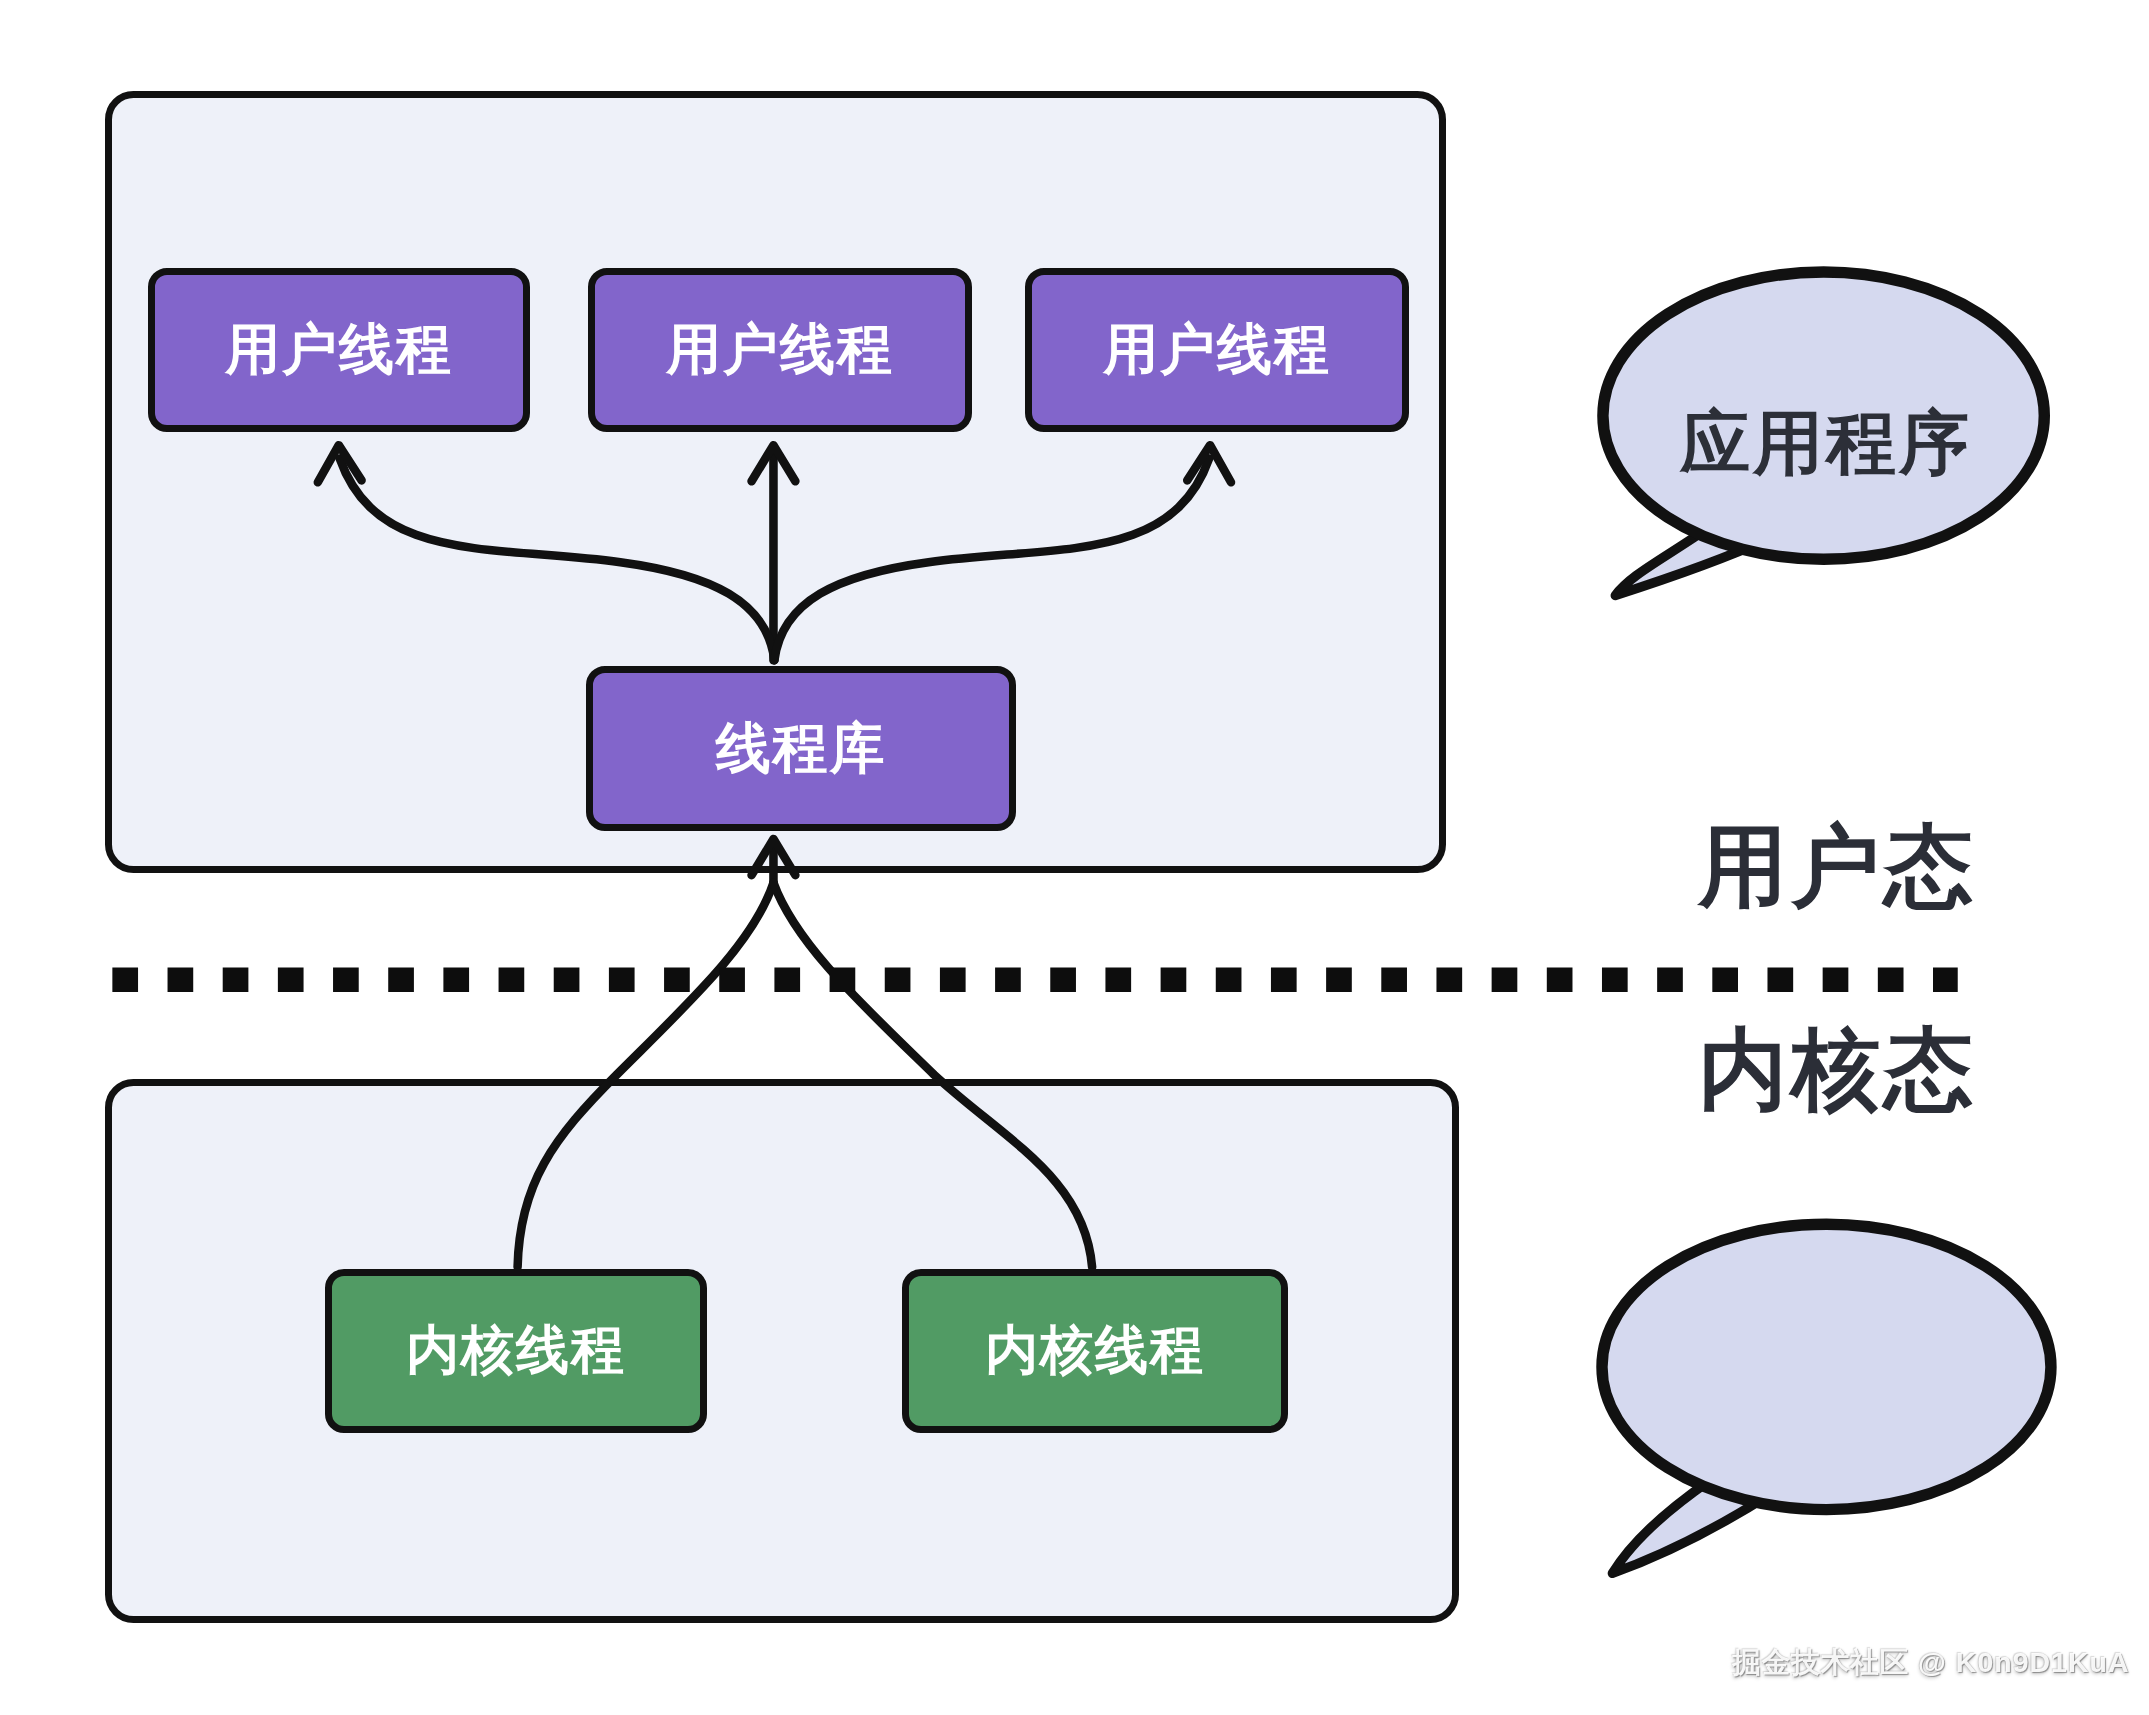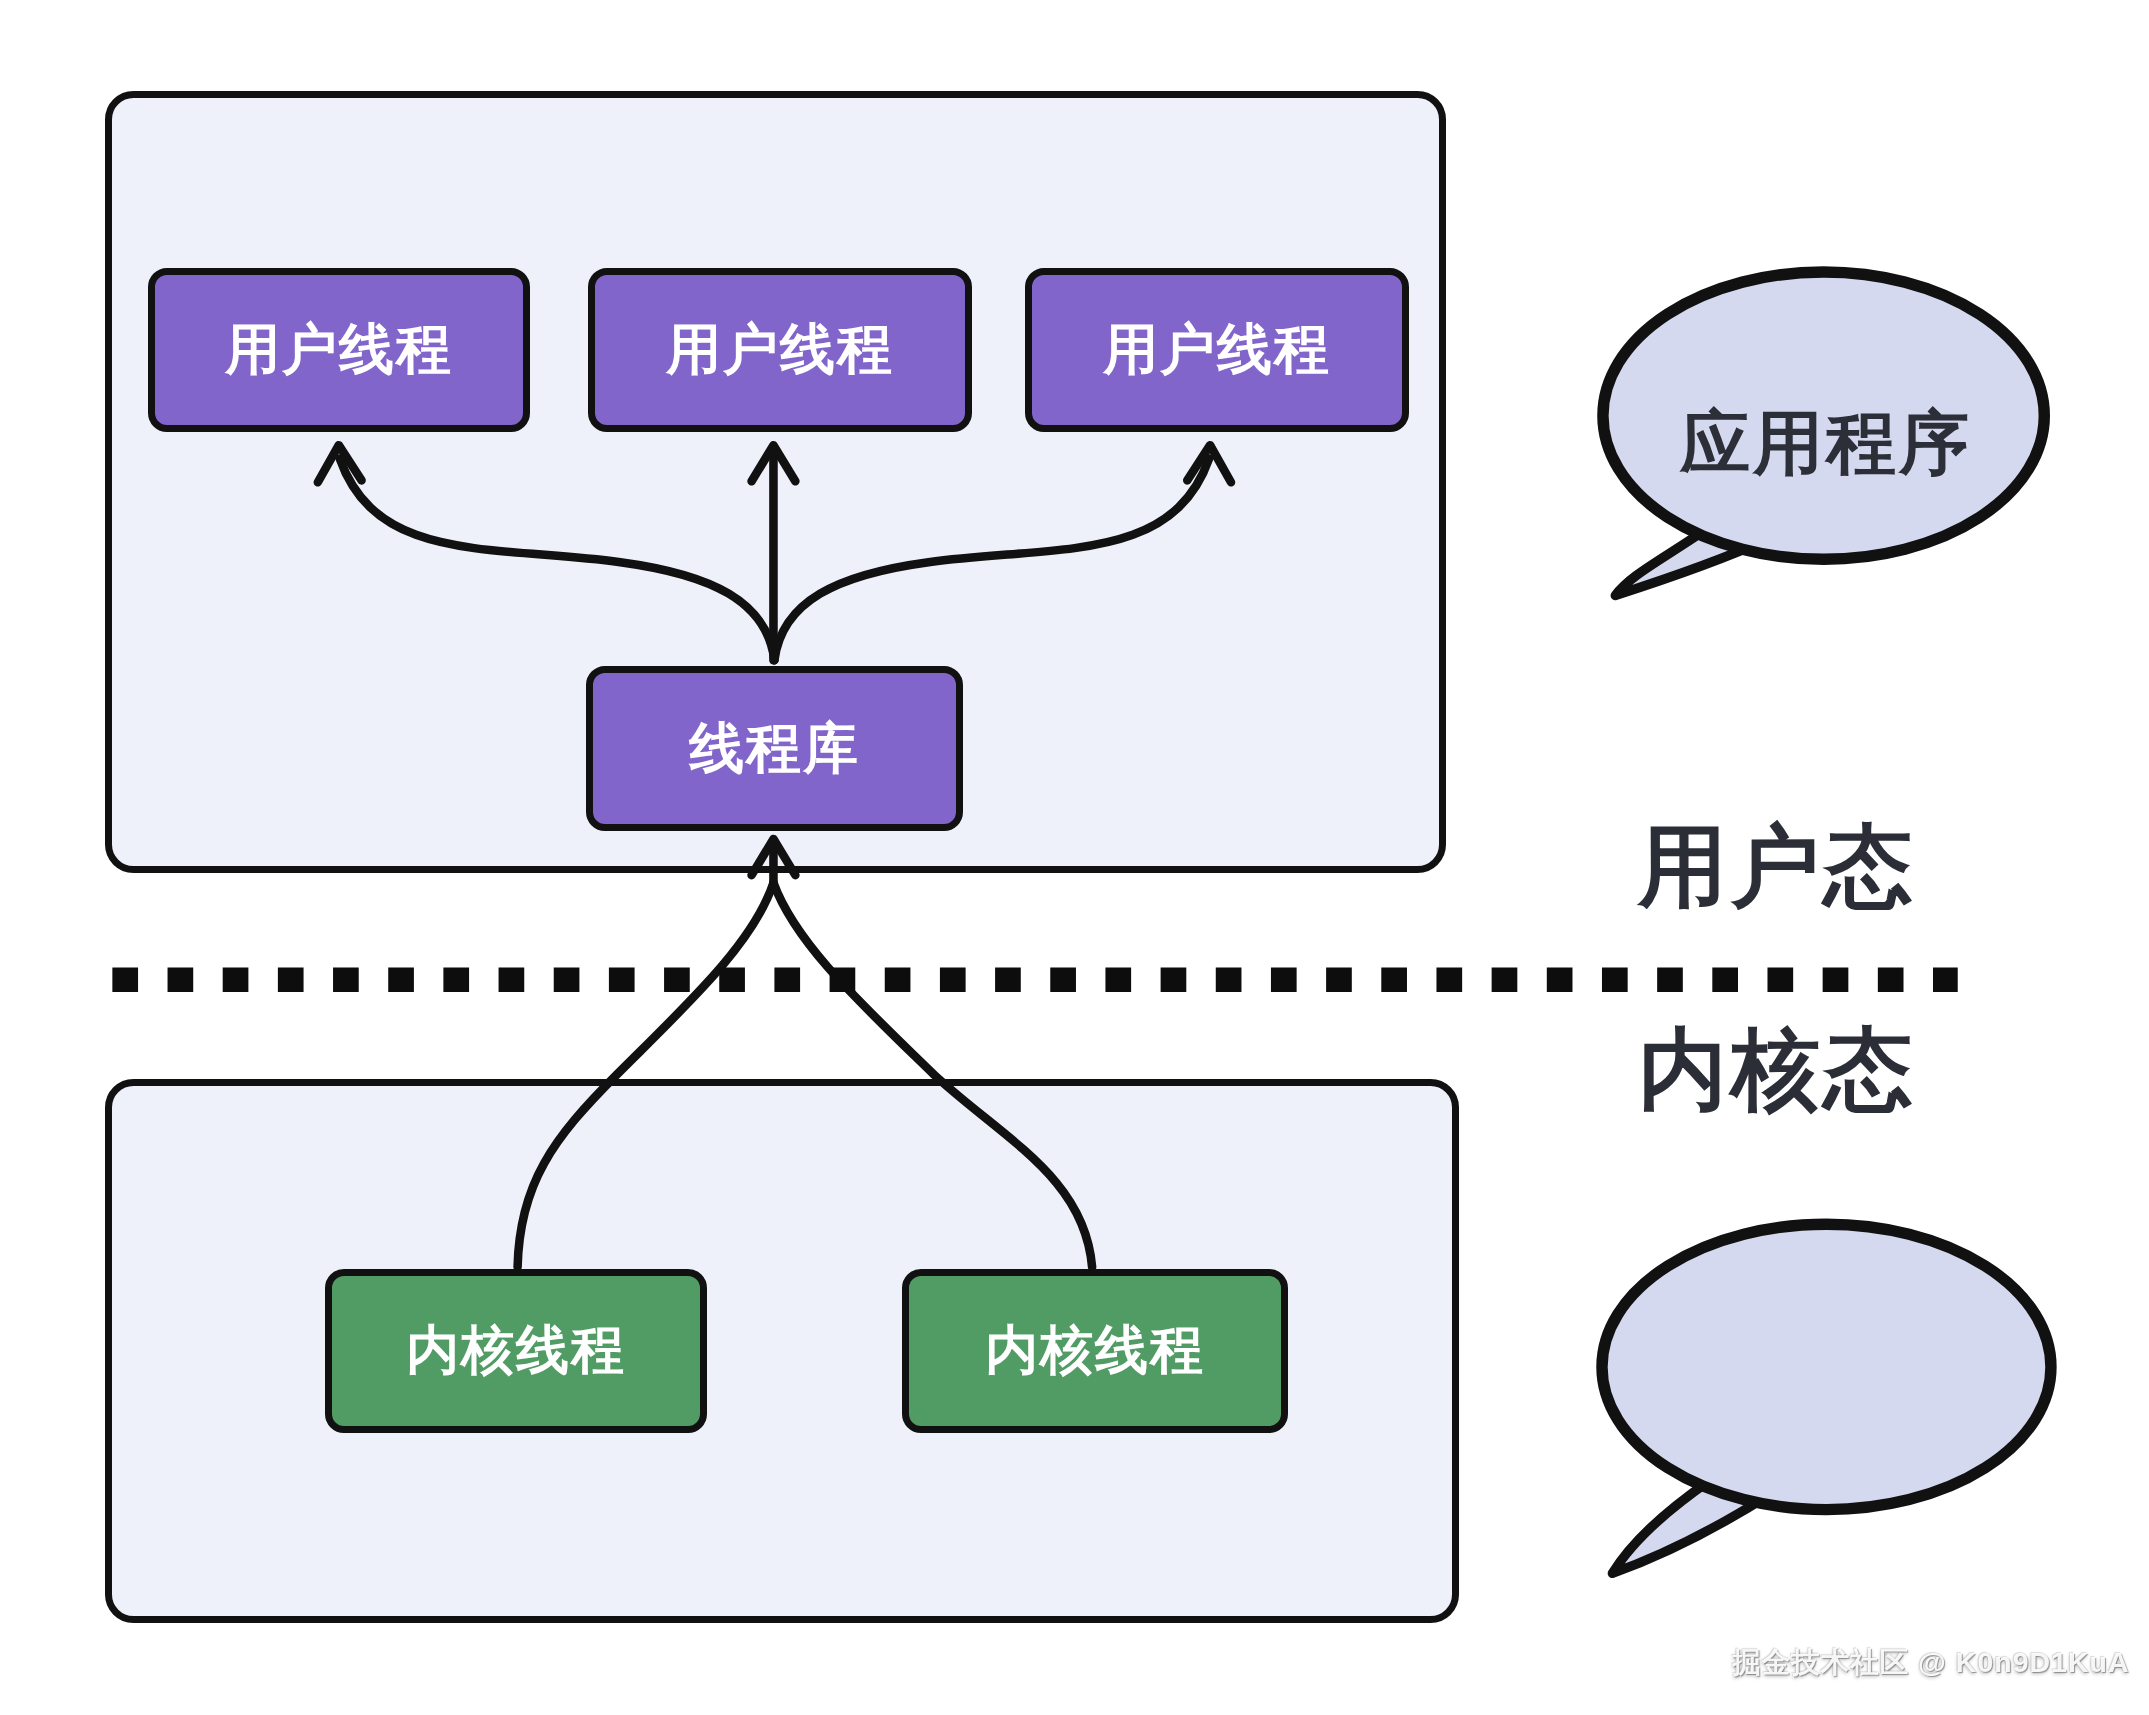--- a/index.html
+++ b/index.html
@@ -14,21 +14,21 @@
   }
   .node{
     position:absolute;border:7.6px solid #111111;border-radius:19px;box-sizing:border-box;
     display:flex;align-items:center;justify-content:center;z-index:3;
     color:#ffffff;font-weight:700;font-size:55px;letter-spacing:1.9px;
   }
   .node.purple{background:#8265cb;}
   .node.green{background:#519b64;text-align:center;}
   svg.overlay{position:absolute;left:0;top:0;z-index:2;pointer-events:none;}
   .side-label{
-    position:absolute;width:399px;text-align:left;z-index:4;
+    position:absolute;width:399px;text-align:center;z-index:4;
     color:#2b2e37;font-weight:800;font-size:89px;letter-spacing:3.8px;
   }
   .bubble-text{
     position:absolute;width:438px;height:133px;z-index:4;
     display:flex;align-items:center;justify-content:center;
     color:#2c2f38;font-weight:800;font-size:70px;letter-spacing:2.9px;
   }
   .watermark{
     position:absolute;z-index:4;font-size:28.5px;font-weight:700;letter-spacing:1px;
     color:rgba(255,255,255,0.92);
@@ -48,21 +48,21 @@
   <div class="node purple" style="left:148px;top:268px;width:382px;height:164px;">
     <span>用户线程</span>
   </div>
   <div class="node purple" style="left:588px;top:268px;width:384px;height:164px;">
     <span>用户线程</span>
   </div>
   <div class="node purple" style="left:1025px;top:268px;width:384px;height:164px;">
     <span>用户线程</span>
   </div>
 
-  <div class="node purple" style="left:586px;top:666px;width:377px;height:165px;">
+  <div class="node purple" style="left:586px;top:666px;width:430px;height:165px;">
     <span>线程库</span>
   </div>
 
   <div class="node green" style="left:325px;top:1269px;width:382px;height:164px;font-size:53px;">
     <span>内核线程</span>
   </div>
   <div class="node green" style="left:902px;top:1269px;width:386px;height:164px;font-size:53px;">
     <span>内核线程</span>
   </div>
 

